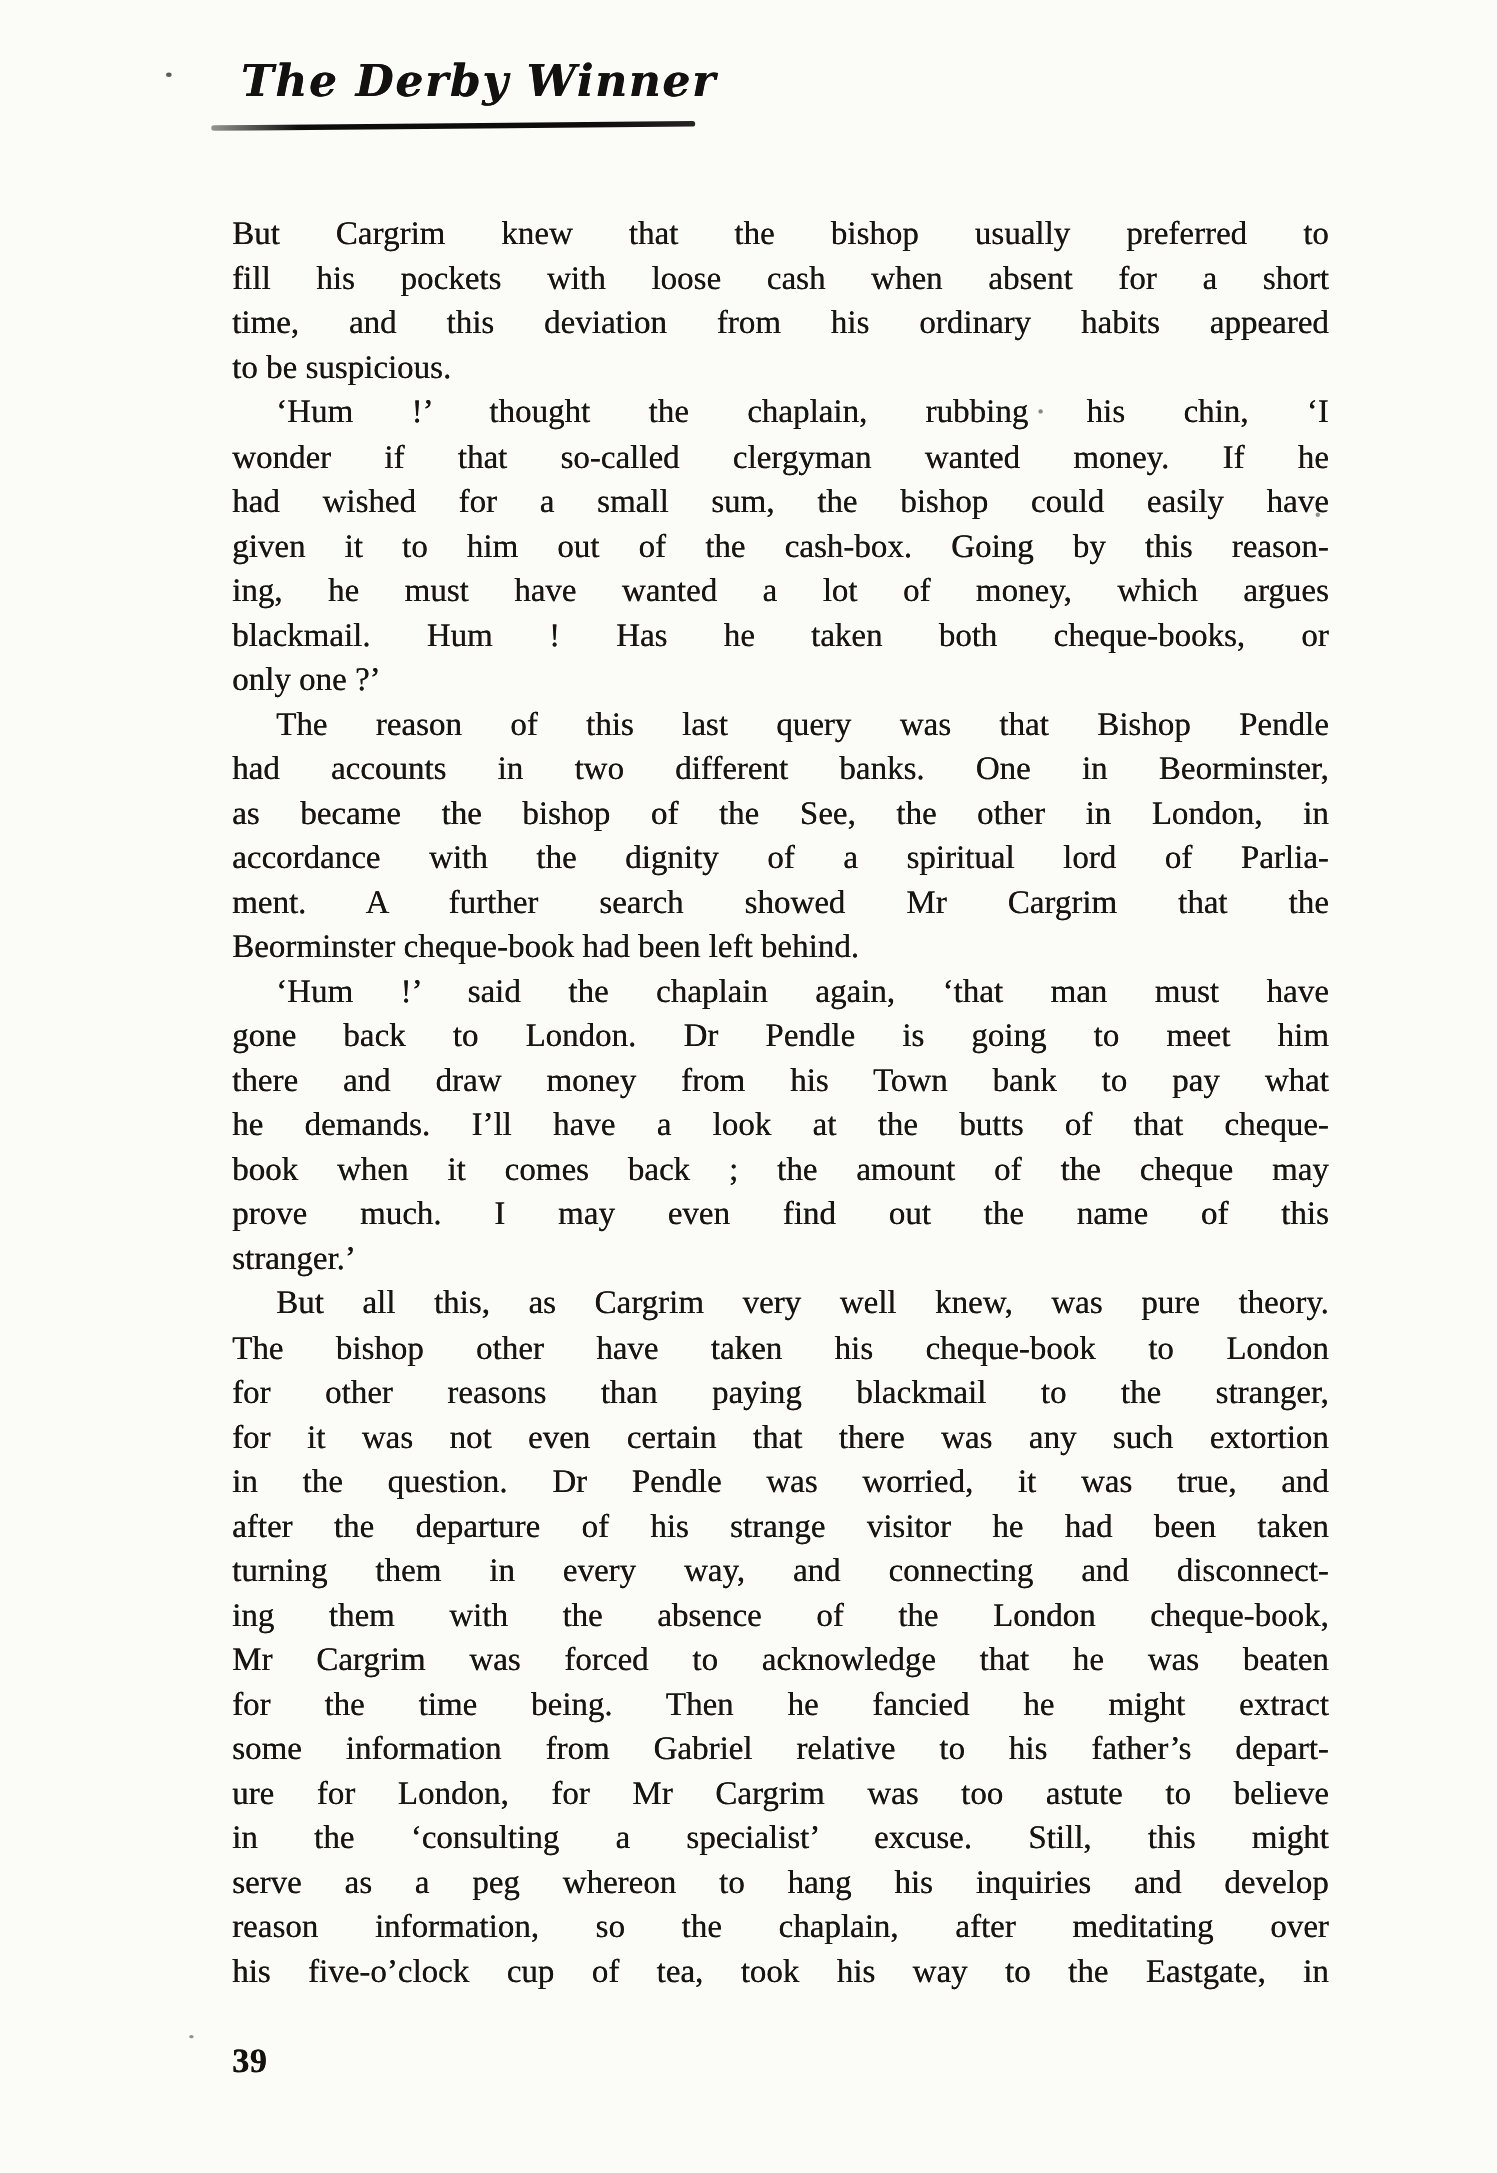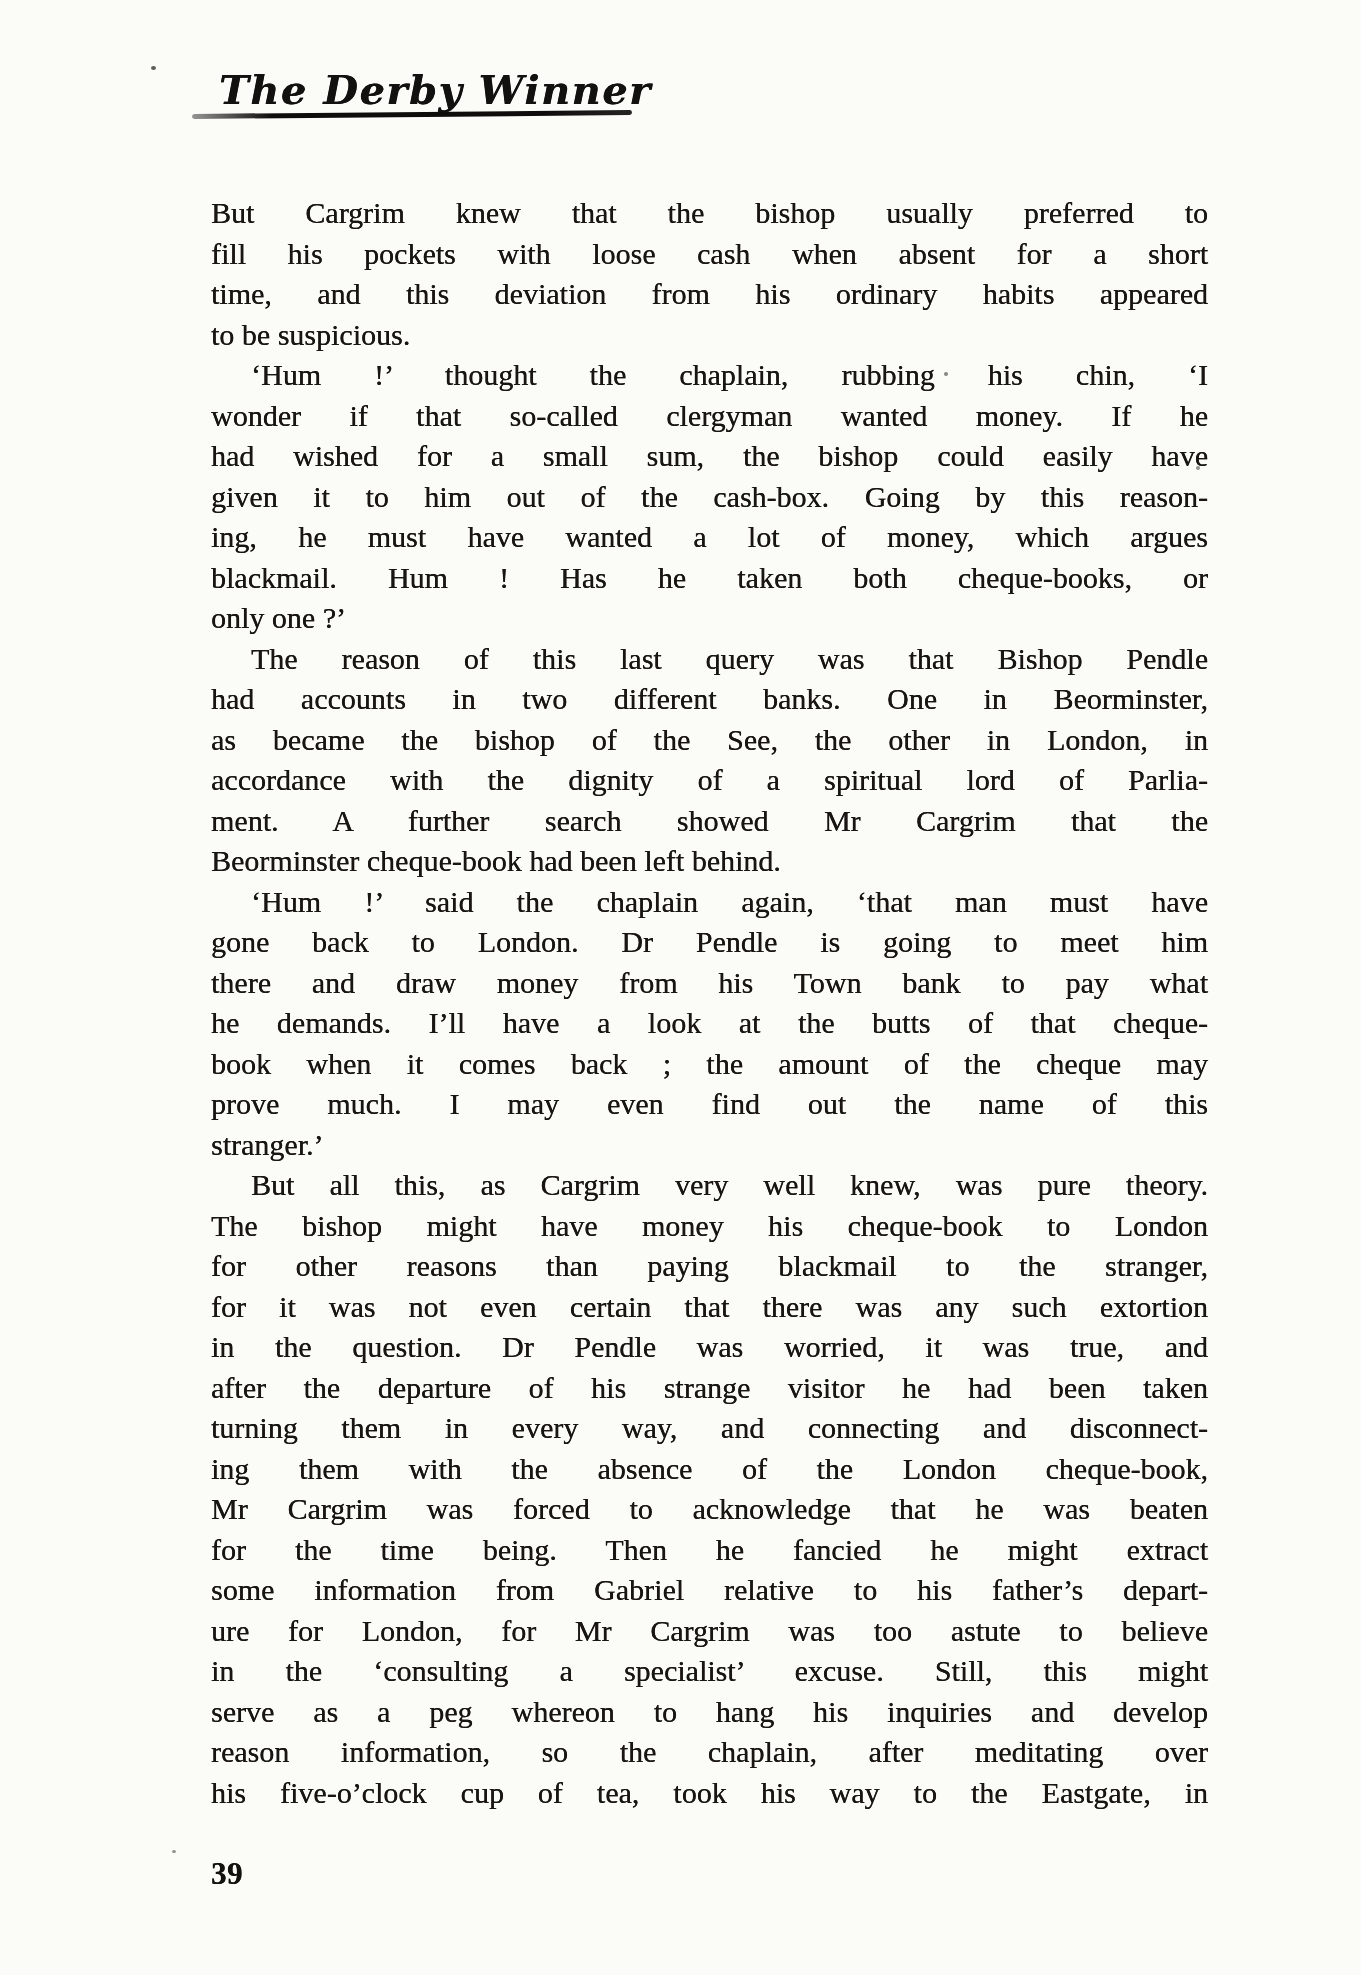--- a/index.html
+++ b/index.html
@@ -14,21 +14,20 @@
   .page { position:absolute; inset:0; }
   .title {
     position:absolute; left:219px; top:50px;
     font-family:"DejaVu Serif", serif;
     font-style:italic; font-weight:bold;
     font-size:40px; line-height:48px;
     letter-spacing:1.5px;
     color:#121110;
     text-shadow:0.3px 0 0 currentColor;
     white-space:nowrap;
-    margin-top:16px;
   }
   .title-rule {
     position:absolute; left:192px; top:112px;
     width:440px; height:5px;
     background:linear-gradient(to right, rgba(25,25,25,.45) 0%, #0e0d0c 18%, #0e0d0c 80%, #262422 100%);
     border-radius:3px;
     transform:rotate(-0.5deg);
   }
   .body-text {
     position:absolute; left:211px; top:167px; width:997px;
@@ -84,21 +83,21 @@
     <div class="line">ment. A further search showed Mr Cargrim that the</div>
     <div class="line p-last">Beorminster cheque-book had been left behind.</div>
     <div class="line indent">‘Hum !’ said the chaplain again, ‘that man must have</div>
     <div class="line">gone back to London. Dr Pendle is going to meet him</div>
     <div class="line">there and draw money from his Town bank to pay what</div>
     <div class="line">he demands. I’ll have a look at the butts of that cheque-</div>
     <div class="line">book when it comes back ; the amount of the cheque may</div>
     <div class="line">prove much. I may even find out the name of this</div>
     <div class="line p-last">stranger.’</div>
     <div class="line indent">But all this, as Cargrim very well knew, was pure theory.</div>
-    <div class="line">The bishop might have money his cheque-book to London</div>
+    <div class="line">The bishop other have taken his cheque-book to London</div>
     <div class="line">for other reasons than paying blackmail to the stranger,</div>
     <div class="line">for it was not even certain that there was any such extortion</div>
     <div class="line">in the question. Dr Pendle was worried, it was true, and</div>
     <div class="line">after the departure of his strange visitor he had been taken</div>
     <div class="line">turning them in every way, and connecting and disconnect-</div>
     <div class="line">ing them with the absence of the London cheque-book,</div>
     <div class="line">Mr Cargrim was forced to acknowledge that he was beaten</div>
     <div class="line">for the time being. Then he fancied he might extract</div>
     <div class="line">some information from Gabriel relative to his father’s depart-</div>
     <div class="line">ure for London, for Mr Cargrim was too astute to believe</div>

